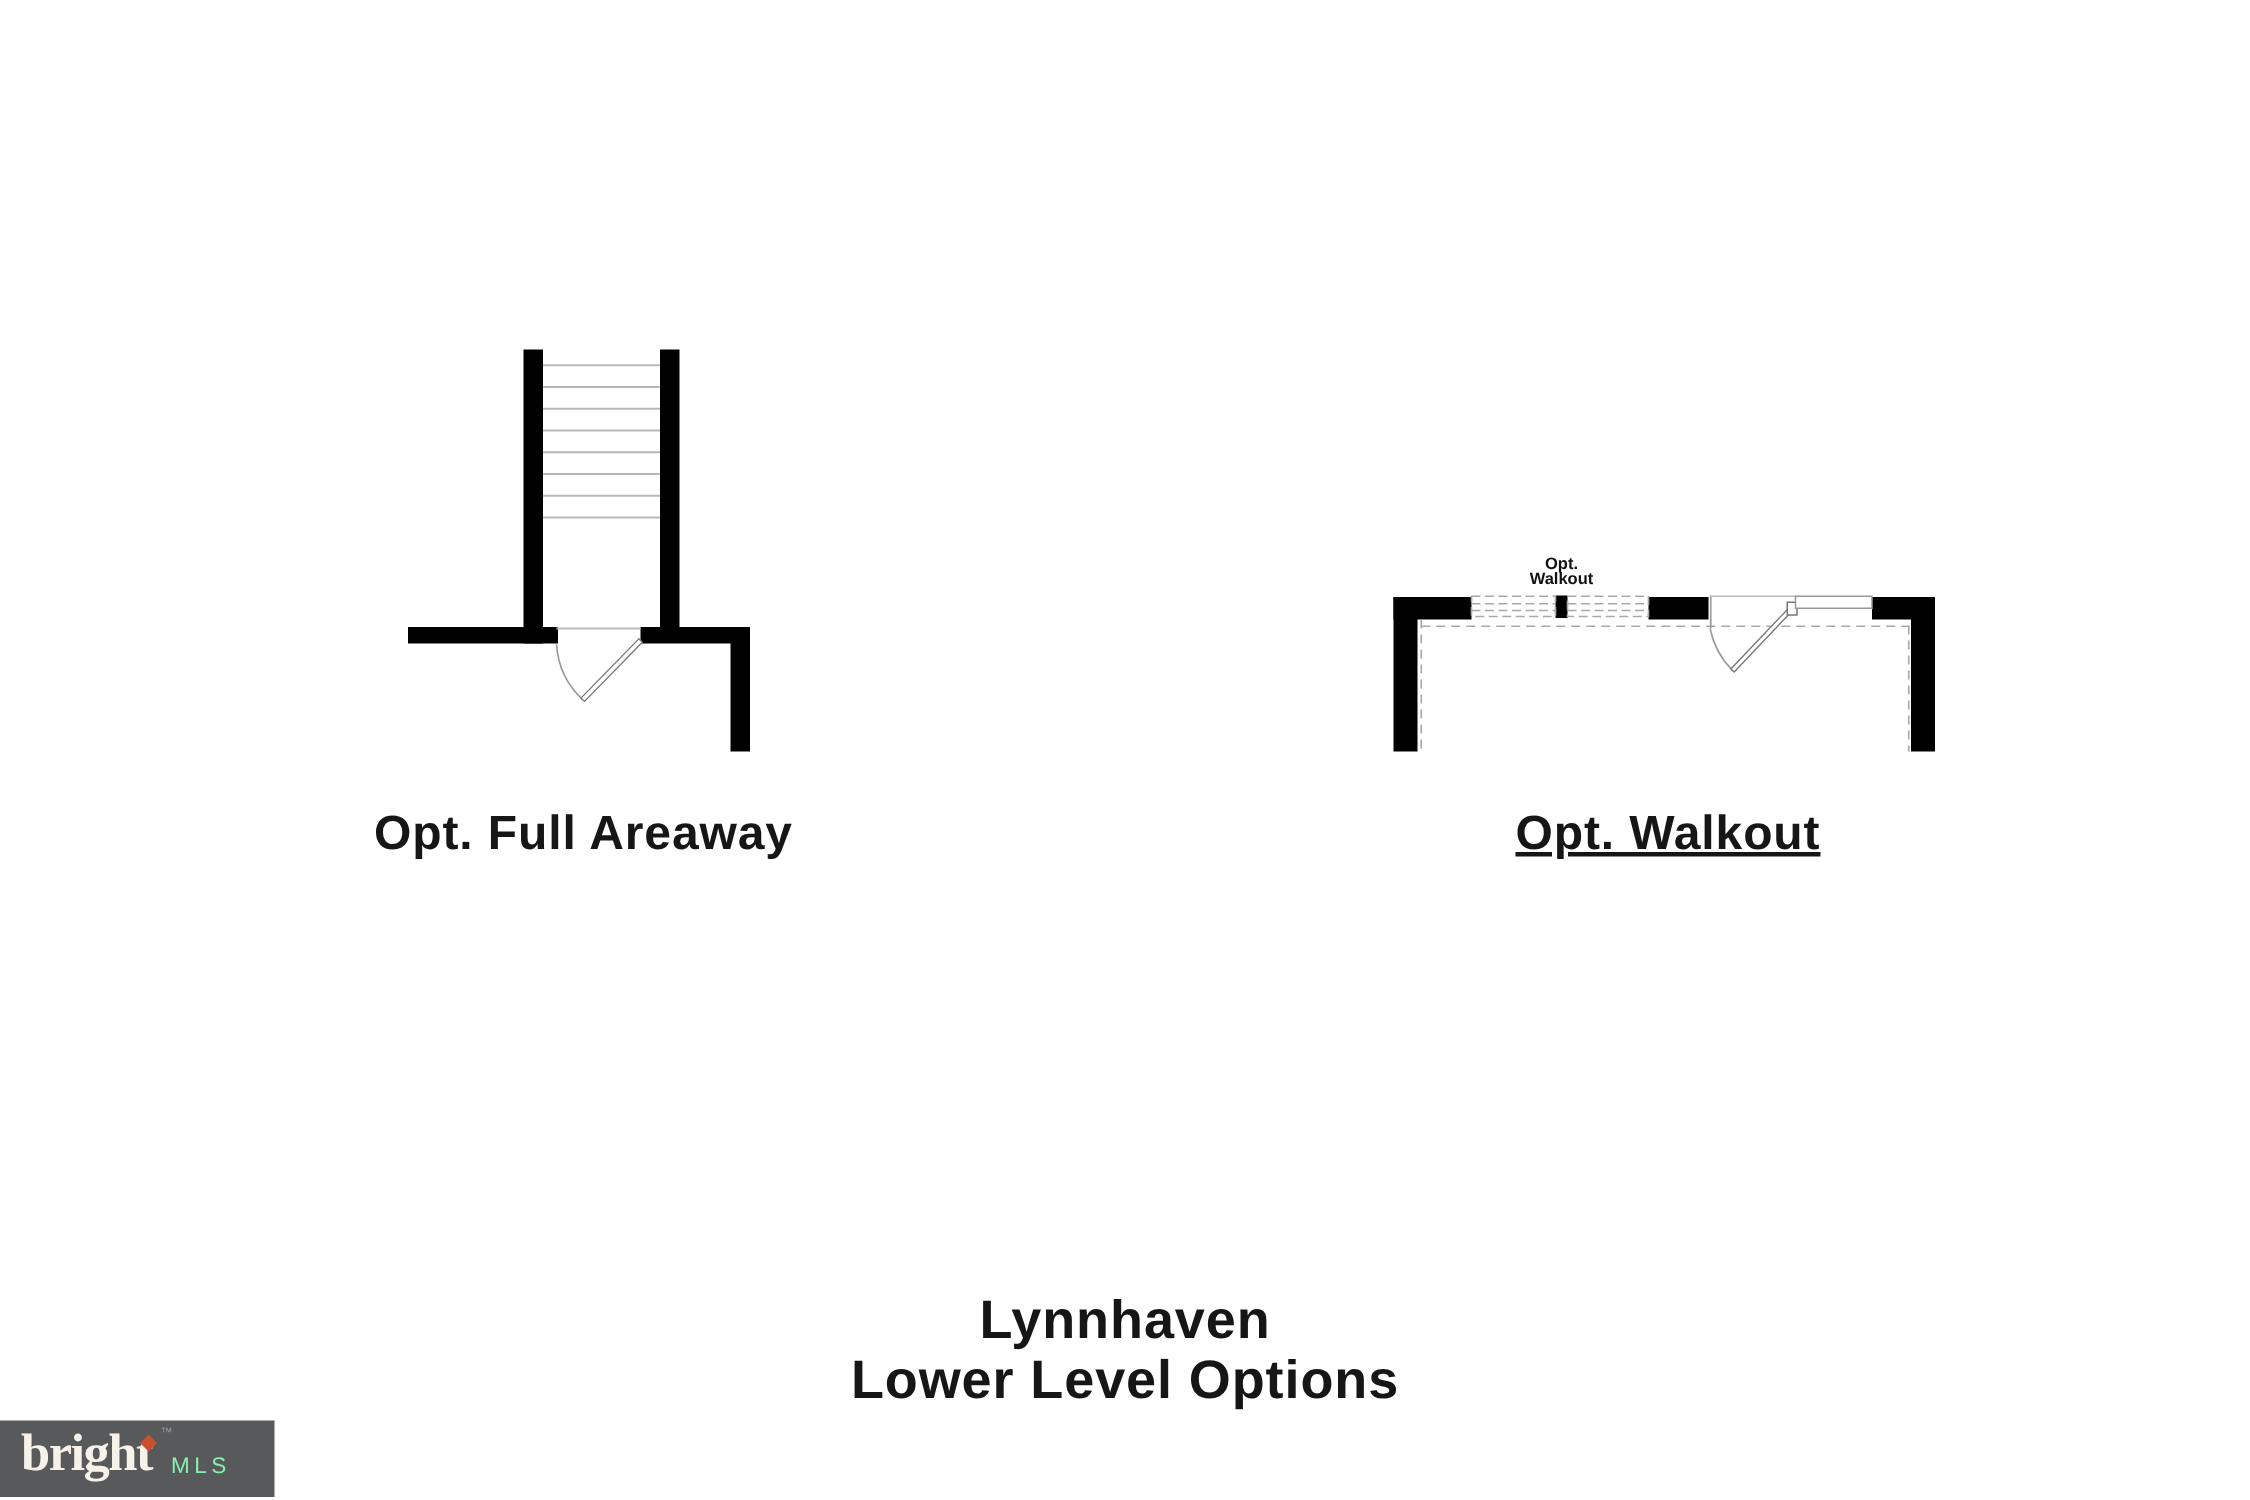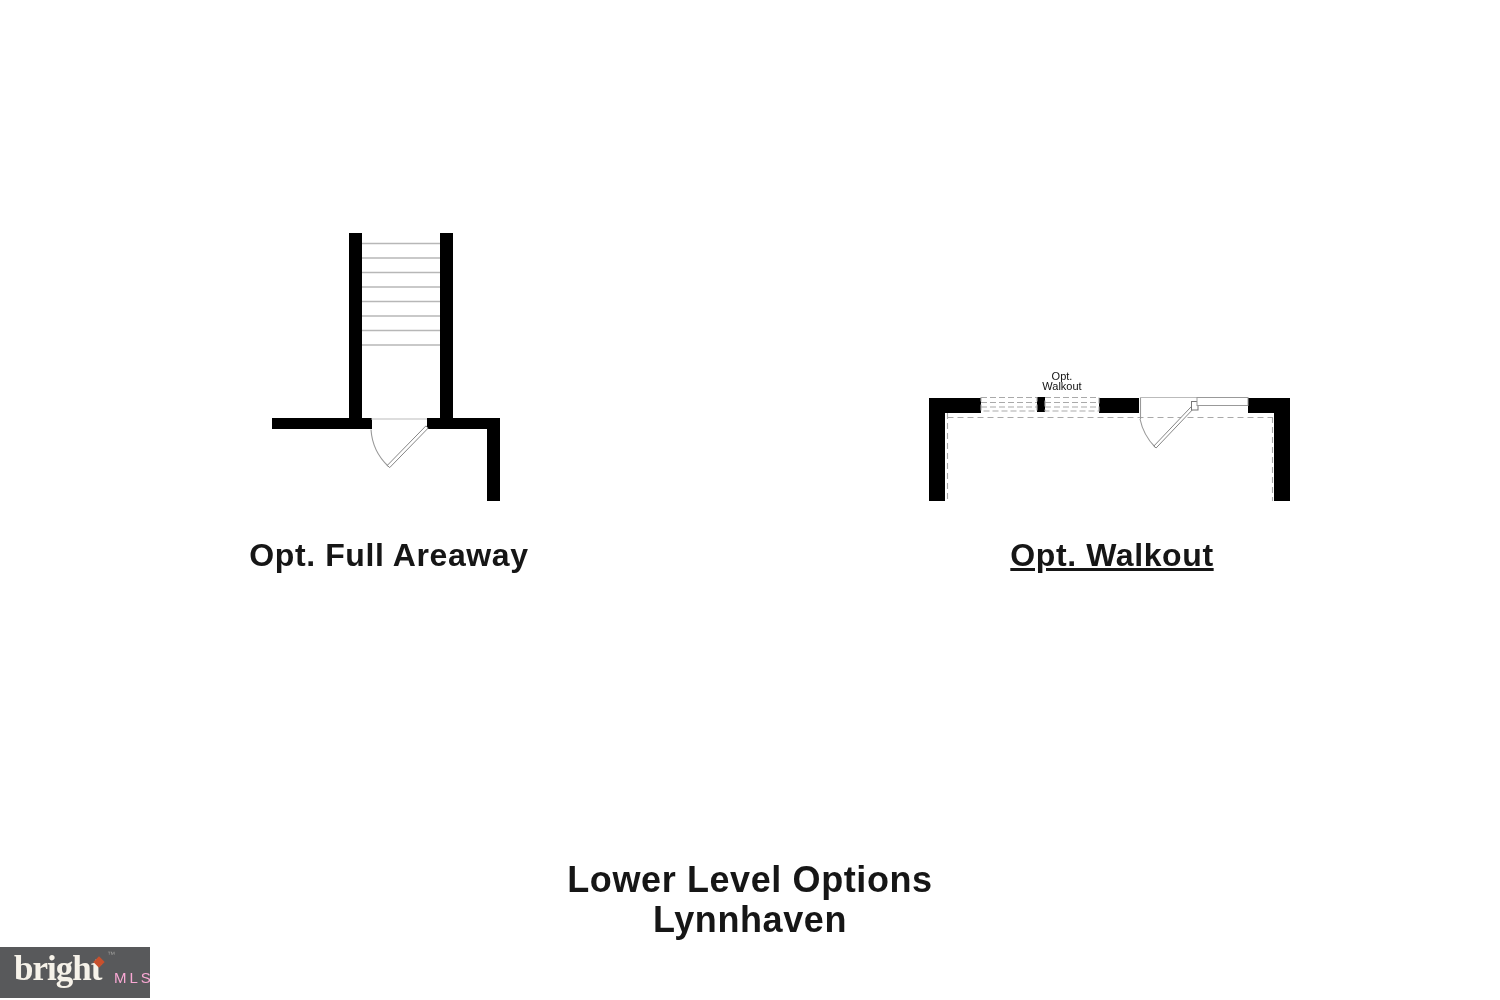--- a/index.html
+++ b/index.html
@@ -19,43 +19,43 @@
     font-size:32px;
     letter-spacing:0.6px;
     color:#161616;
     white-space:nowrap;
   }
   .caption-areaway{left:189px;top:537px;width:400px;text-align:center;}
   .caption-walkout{left:912px;top:537px;width:400px;text-decoration:underline;}
 
   .windows-label{
     position:absolute;
-    left:1012px;top:371px;width:100px;
+    left:991px;top:371px;width:100px;
     text-align:center;
-    font-weight:400;
+    font-weight:700;
     font-size:11px;
     line-height:10px;
     color:#111111;
   }
 
   .title-block{
     position:absolute;
     left:450px;top:860px;width:600px;
     text-align:center;
     font-weight:700;
     font-size:36px;
     line-height:40px;
     letter-spacing:0.6px;
     color:#161616;
   }
 
   .logo{
     position:absolute;
     left:0;top:947px;
-    width:150px;height:51px;
+    width:183px;height:51px;
     background:#58595b;
   }
   .logo .brand{
     position:absolute;
     left:14px;top:2px;
     font-family:"Liberation Serif","DejaVu Serif",serif;
     font-weight:700;
     font-size:35px;
     letter-spacing:-1px;
     color:#f6f2e9;
@@ -71,21 +71,21 @@
     position:absolute;
     left:107px;top:3px;
     font-size:8px;
     color:#9b9b99;
   }
   .logo .mls{
     position:absolute;
     left:114px;top:22px;
     font-size:15px;
     letter-spacing:3px;
-    color:#f9a8d4;
+    color:#86efac;
   }
 </style>
 </head>
 <body>
 
 <div class="page">
 
   <svg class="plan-svg" viewBox="0 0 1500 1000">
 
     <g>
@@ -148,22 +148,22 @@
 
   <div class="windows-label">
     <div>Opt.</div>
     <div>Walkout</div>
   </div>
 
   <div class="caption caption-areaway">Opt. Full Areaway</div>
   <div class="caption caption-walkout">Opt. Walkout</div>
 
   <div class="title-block">
+    <div>Lynnhaven</div>
     <div>Lower Level Options</div>
-    <div>Lynnhaven</div>
   </div>
 
   <div class="logo">
     <span class="brand">bright</span>
     <span class="diamond"></span>
     <span class="tm">™</span>
     <span class="mls">MLS</span>
   </div>
 
 </div>

